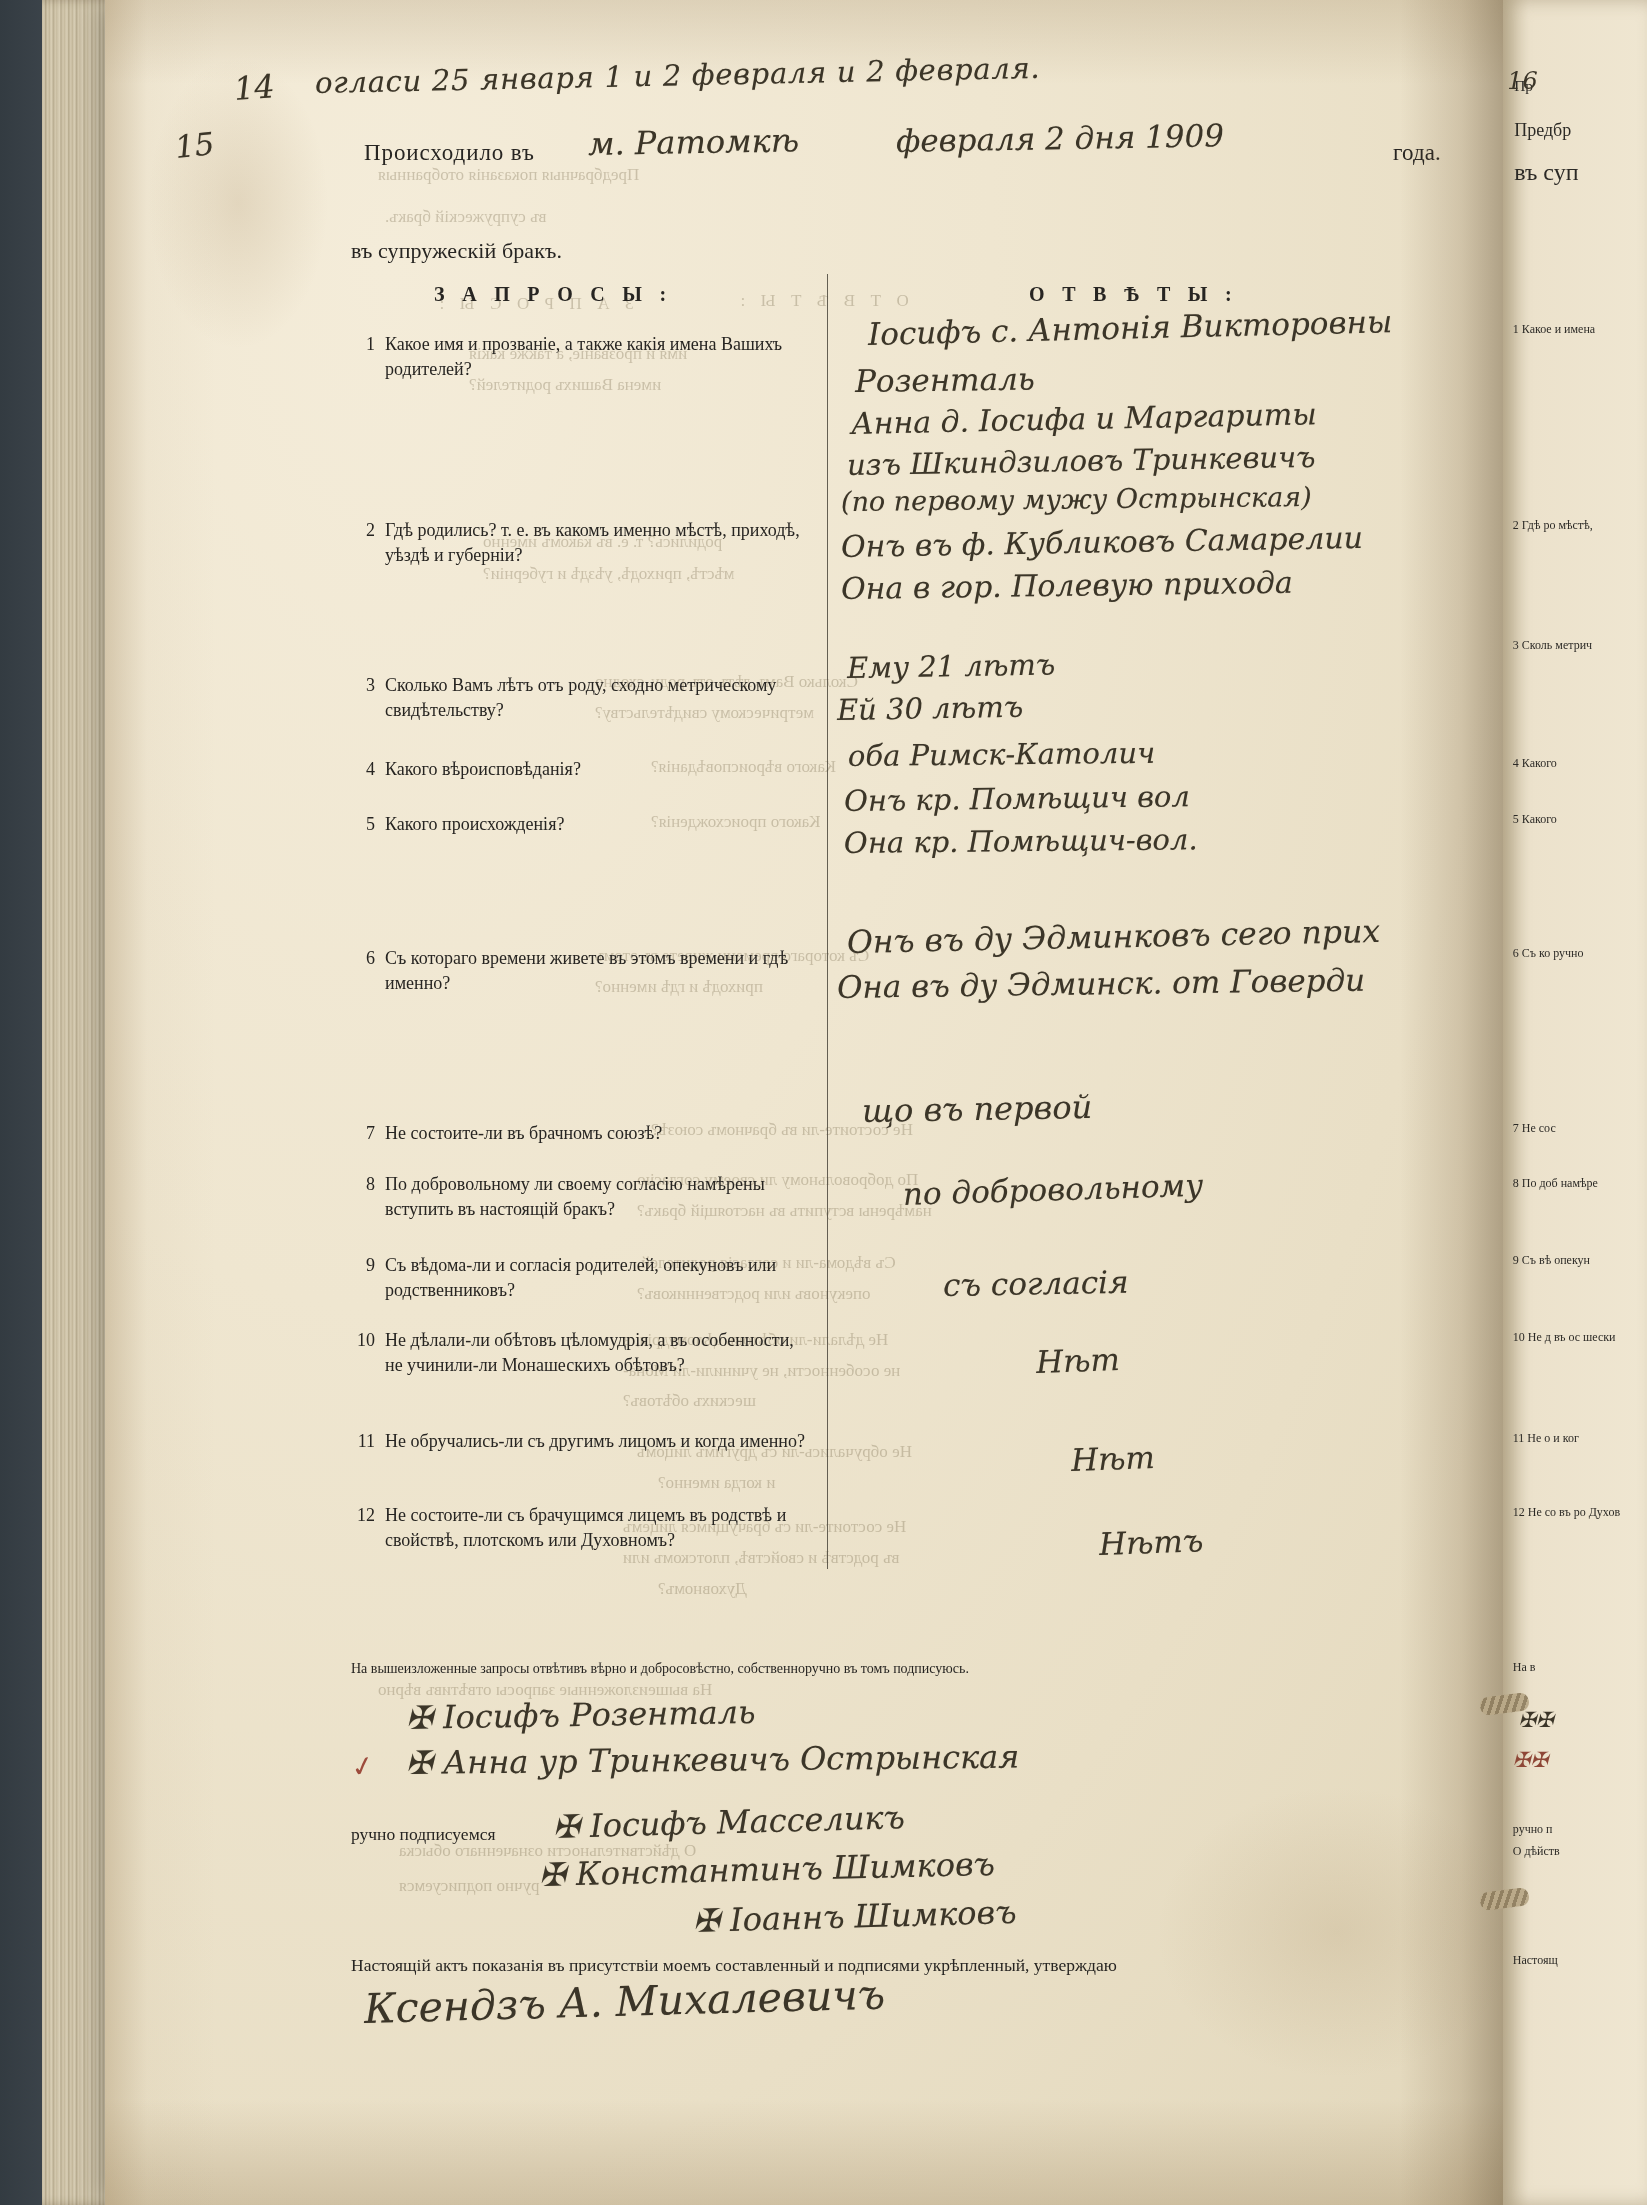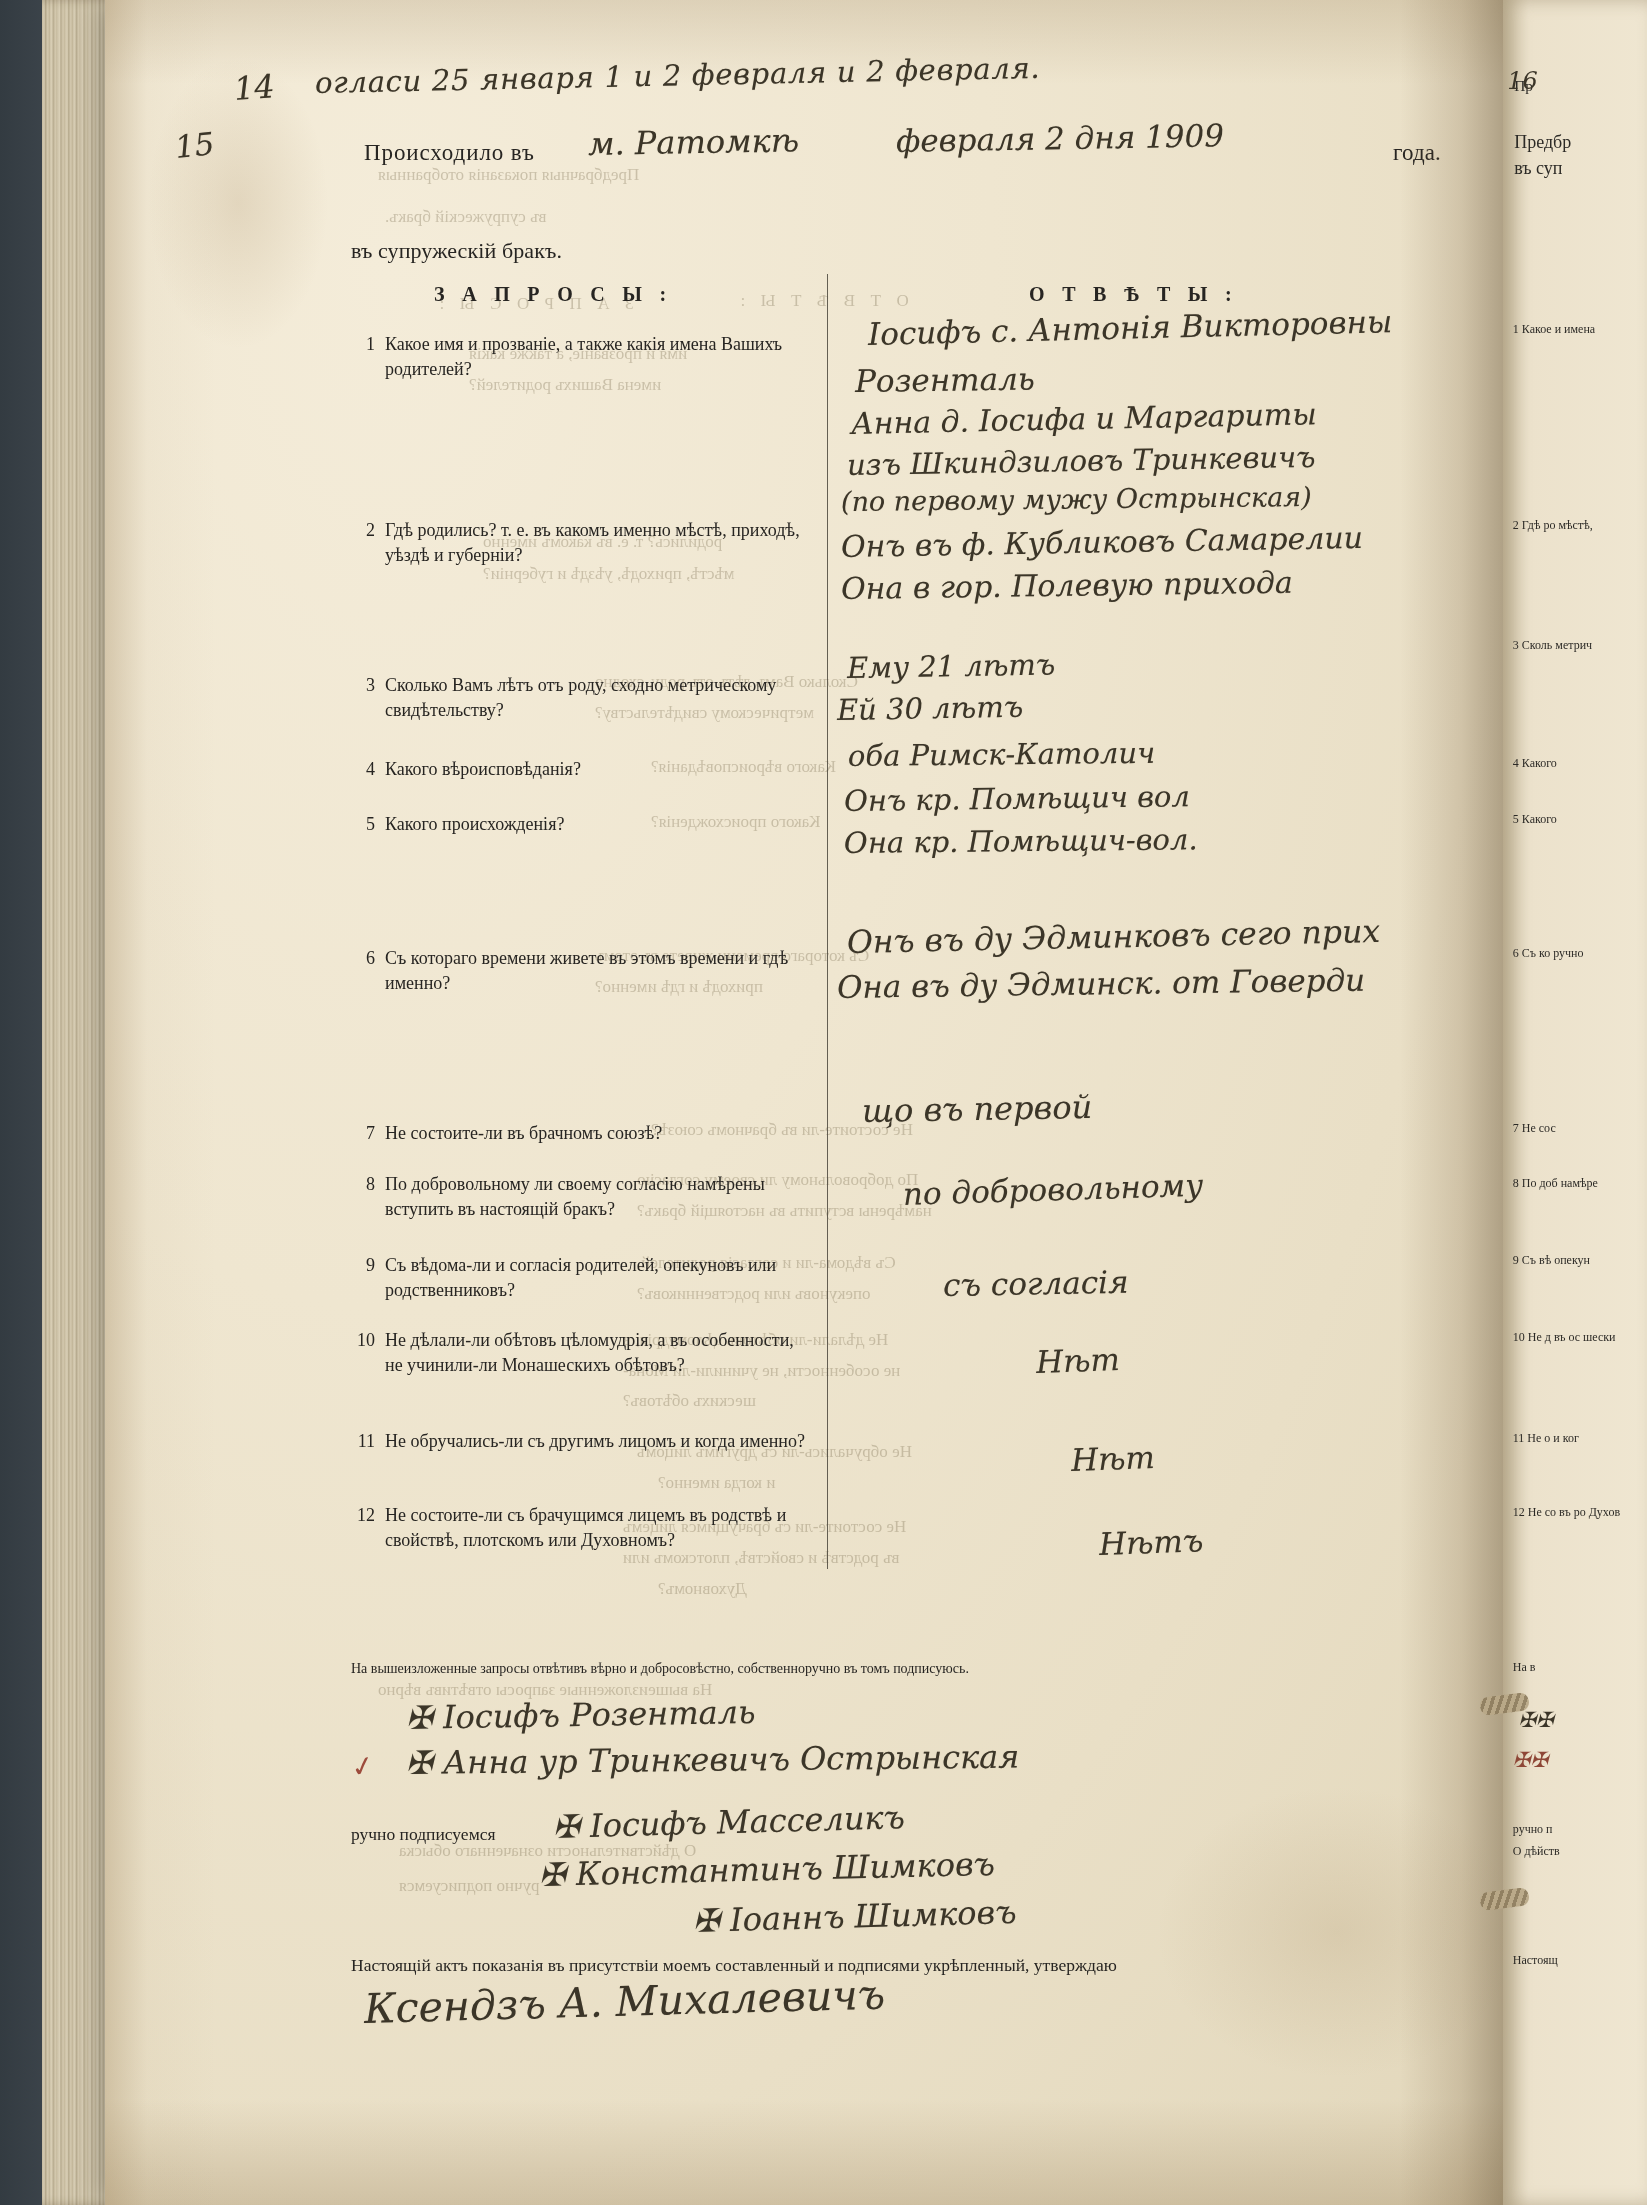--- a/index.html
+++ b/index.html
@@ -383,22 +383,22 @@
     <div class="hw" style="left:448px;top:1808px;font-size:32px;transform:rotate(-1.6deg);">✠ Іосифъ Масселикъ</div>
     <div class="hw" style="left:434px;top:1856px;font-size:32px;transform:rotate(-1.4deg);">✠ Константинъ Шимковъ</div>
     <div class="hw" style="left:588px;top:1902px;font-size:32px;transform:rotate(-1.6deg);">✠ Іоаннъ Шимковъ</div>
 
     <div class="foot" style="top:1953px;">Настоящій актъ показанія въ присутствіи моемъ составленный и подписями укрѣпленный, утверждаю</div>
     <div class="hw" style="left:259px;top:1985px;font-size:41px;transform:rotate(-1.6deg);">Ксендзъ А. Михалевичъ</div>
   </div>
 
   <div class="page-right">
     <div class="rp" style="left:11.2px;top:76px;font-size:15.4px;">Пр</div>
-    <div class="rp" style="left:11.2px;top:119px;font-size:18px;margin-top:12px;">Предбр</div>
-    <div class="rp" style="left:11.2px;top:157px;font-size:18px;">въ суп</div>
+    <div class="rp" style="left:11.2px;top:119px;font-size:18px;">Предбр</div>
+    <div class="rp" style="left:11.2px;top:157px;font-size:24px;">въ суп</div>
     <div class="rp-hw" style="left:4.2px;top:67px;font-size:24px;">16</div>
 
     <div class="rp" style="left:9.8px;top:322px;width:126px;">
       <span>1</span>
       <span>Какое и имена</span>
     </div>
     <div class="rp" style="left:9.8px;top:518px;width:126px;">
       <span>2</span>
       <span>Гдѣ ро мѣстѣ,</span>
     </div>

